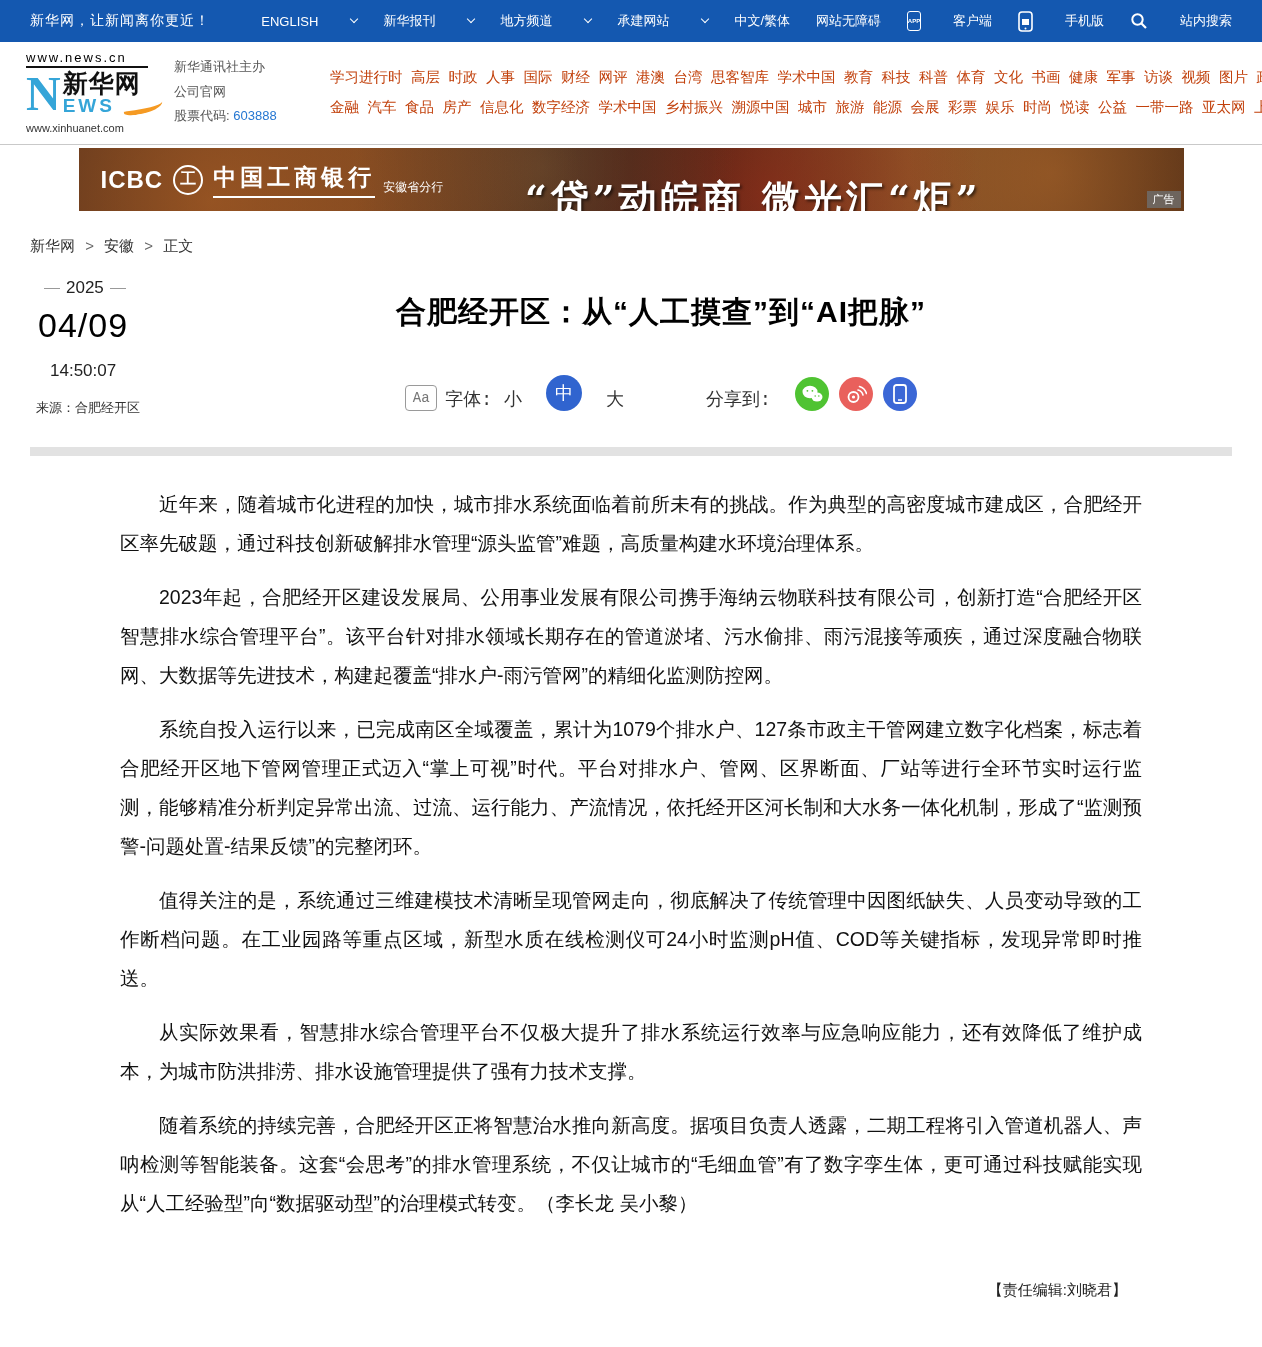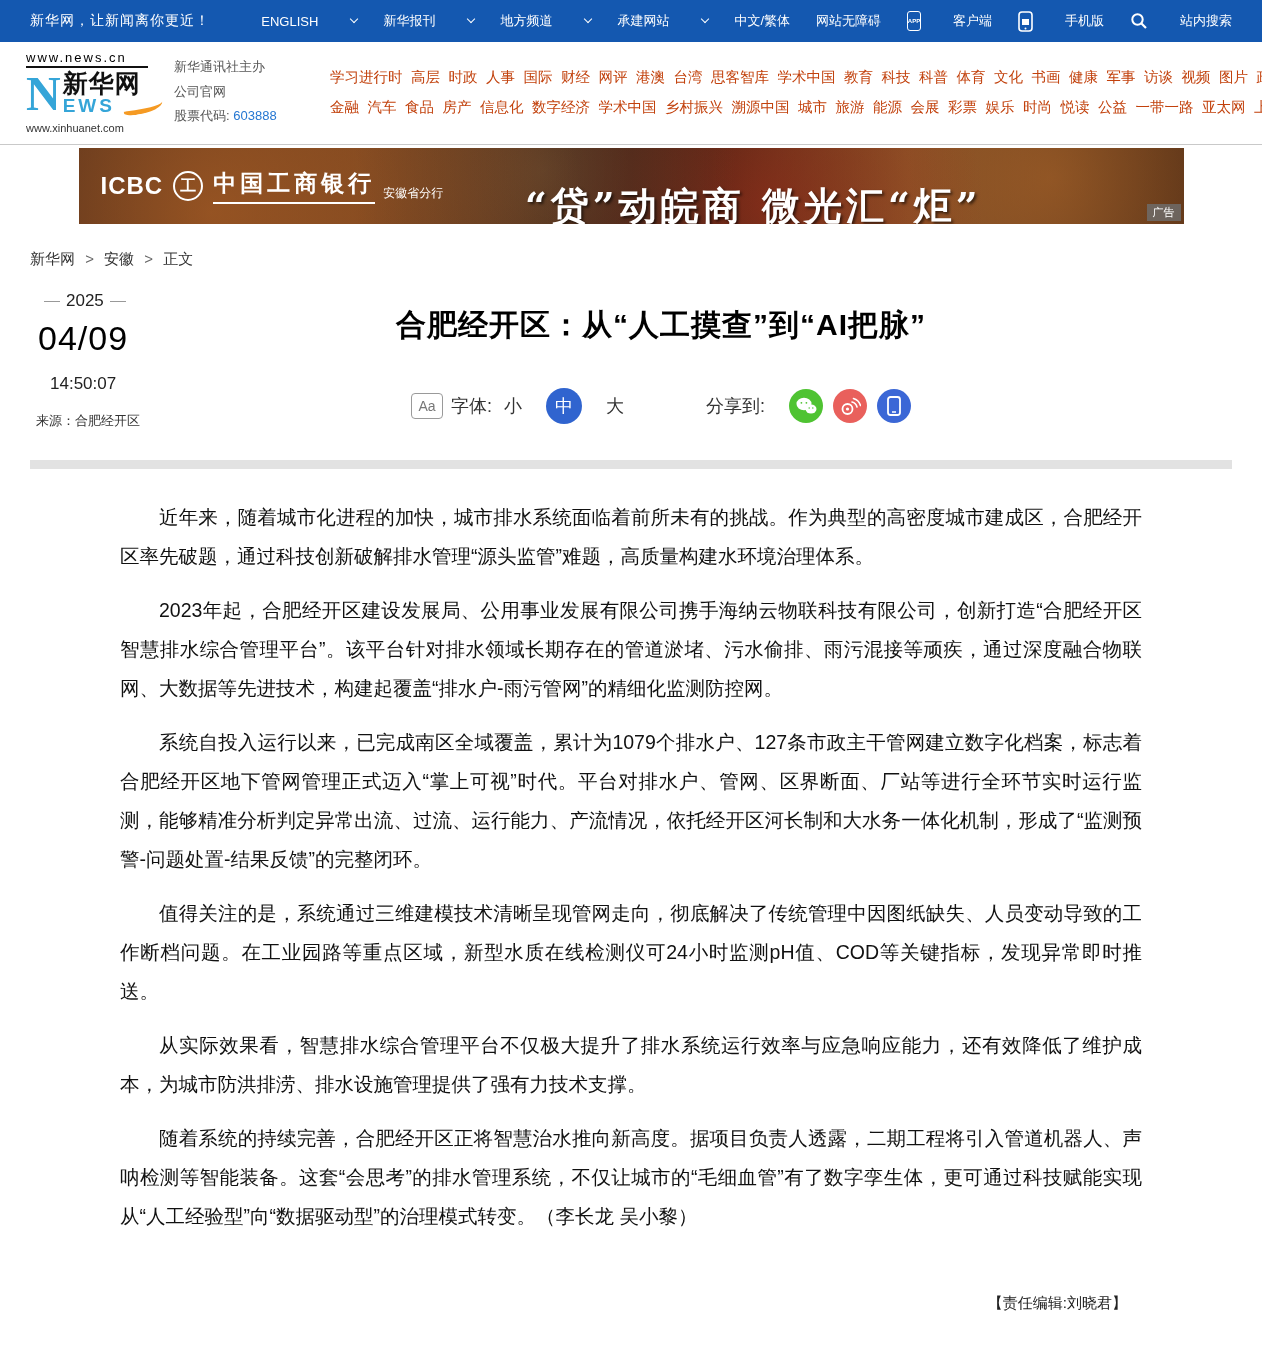--- a/index.html
+++ b/index.html
@@ -59,21 +59,21 @@
 
   .org-block { width:140px; flex-shrink:0; font-size:13px; color:#555; line-height:1.9; margin-left:8px; }
   .stock-code { color:#2577d2; }
 
   .main-nav { flex:1; margin-left:16px; }
   .nav-row { line-height:30px; font-size:14.5px; color:#3d3d3d; white-space:nowrap; }
   .nav-row a { margin-right:8.5px; color:#c2410c; }
 
   
   .banner {
-    width:1105px; height:76px; margin:3px auto 0; position:relative;
+    width:1105px; height:63px; margin:3px auto 0; position:relative;
     display:flex; align-items:center; color:#fff; overflow:hidden;
     background:
       radial-gradient(circle at 12% 85%, rgba(200,110,40,.55), transparent 38%),
       radial-gradient(circle at 42% 30%, rgba(120,90,60,.5), transparent 30%),
       radial-gradient(circle at 62% 75%, rgba(160,40,25,.55), transparent 32%),
       radial-gradient(circle at 88% 40%, rgba(220,130,50,.45), transparent 35%),
       linear-gradient(90deg, #45281a, #6b3d1e 25%, #33190f 50%, #6f4423 75%, #3a2012);
   }
   .banner-left { display:flex; align-items:center; margin-left:22px; }
   .icbc-abbr { font-size:24px; font-weight:bold; letter-spacing:1px; }
@@ -107,22 +107,22 @@
   .date-md { font-size:34px; color:#000; margin-top:8px; padding-left:2px; letter-spacing:1px; }
   .date-time { font-size:17px; color:#222; margin-top:16px; padding-left:14px; }
   .source-row { margin-top:18px; font-size:13px; color:#333; }
 
   .title-block { flex:1; padding-right:130px; }
   .article-title {
     font-size:30px; font-weight:bold; color:#000; text-align:center;
     margin-top:14px; letter-spacing:1px;
   }
   .tools-row {
-    display:flex; align-items:center; justify-content:center;
-    margin-top:42px; font-size:18px; color:#333;
+    display:flex; align-items:flex-end; justify-content:center;
+    margin-top:42px; font-size:18px; color:#333;font-family:Liberation Mono, monospace;
   }
   .aa-icon {
     width:32px; height:26px; border:1px solid #9a9a9a; border-radius:4px;
     background:#fff; display:flex; align-items:center; justify-content:center;
     font-size:14px; color:#777; position:relative; margin-right:8px;
   }
   .aa-icon::before {
     content:""; position:absolute; right:-4px; top:-4px; width:10px; height:26px;
     border:1px solid #9a9a9a; border-left:none; border-radius:0 4px 4px 0; z-index:-1;
   }

